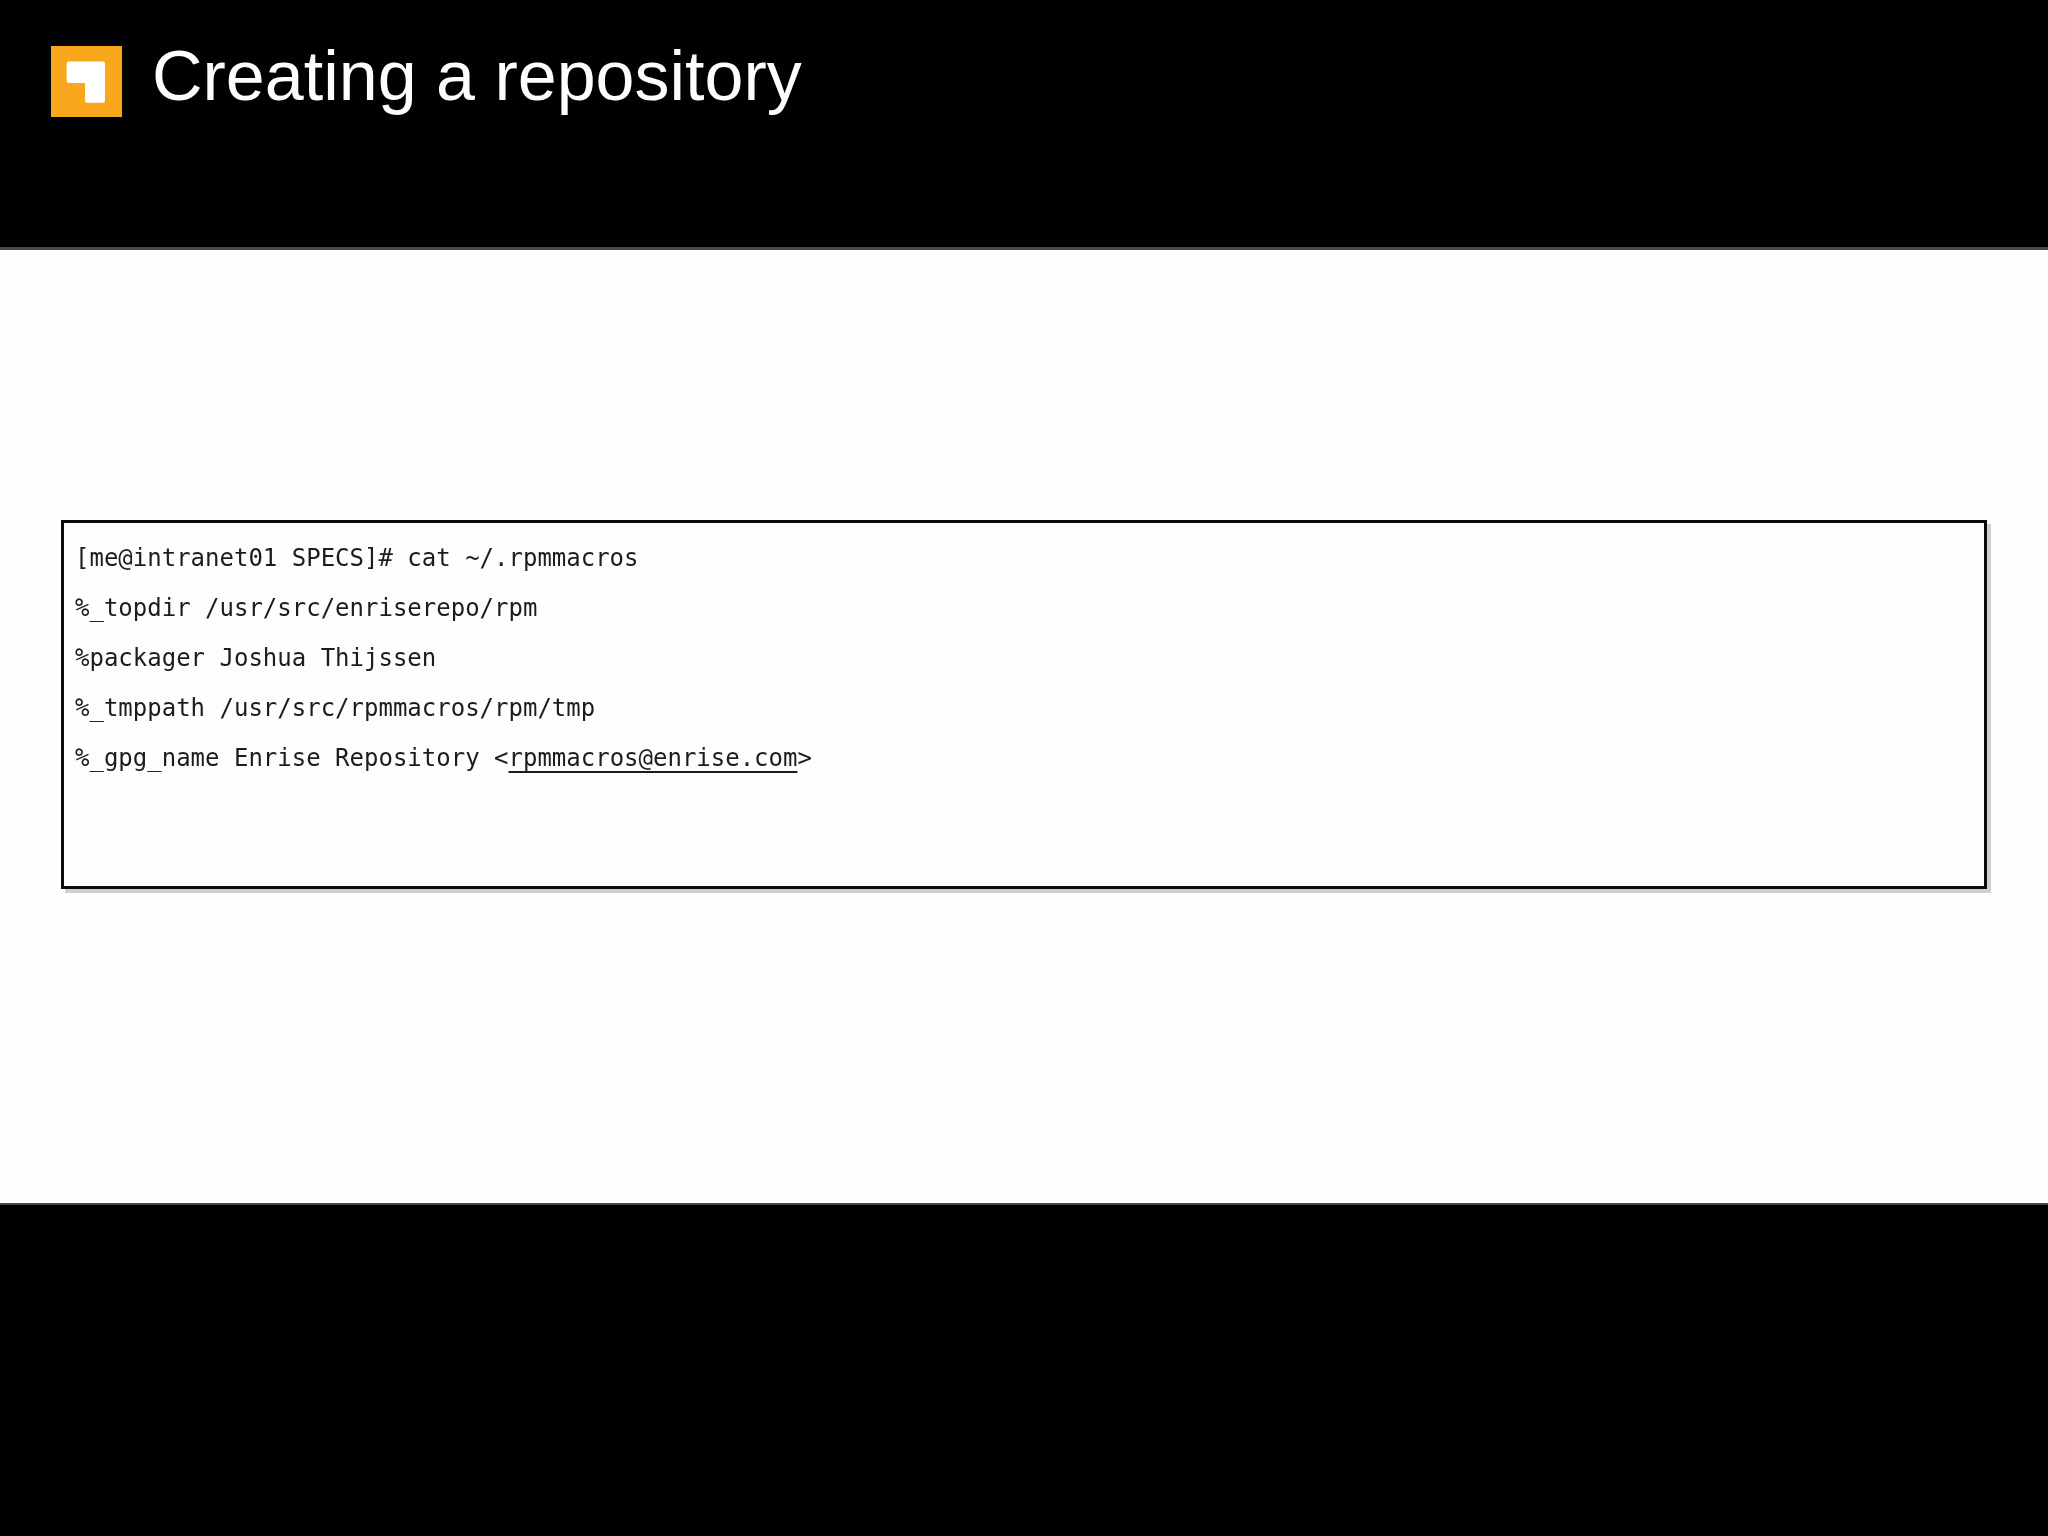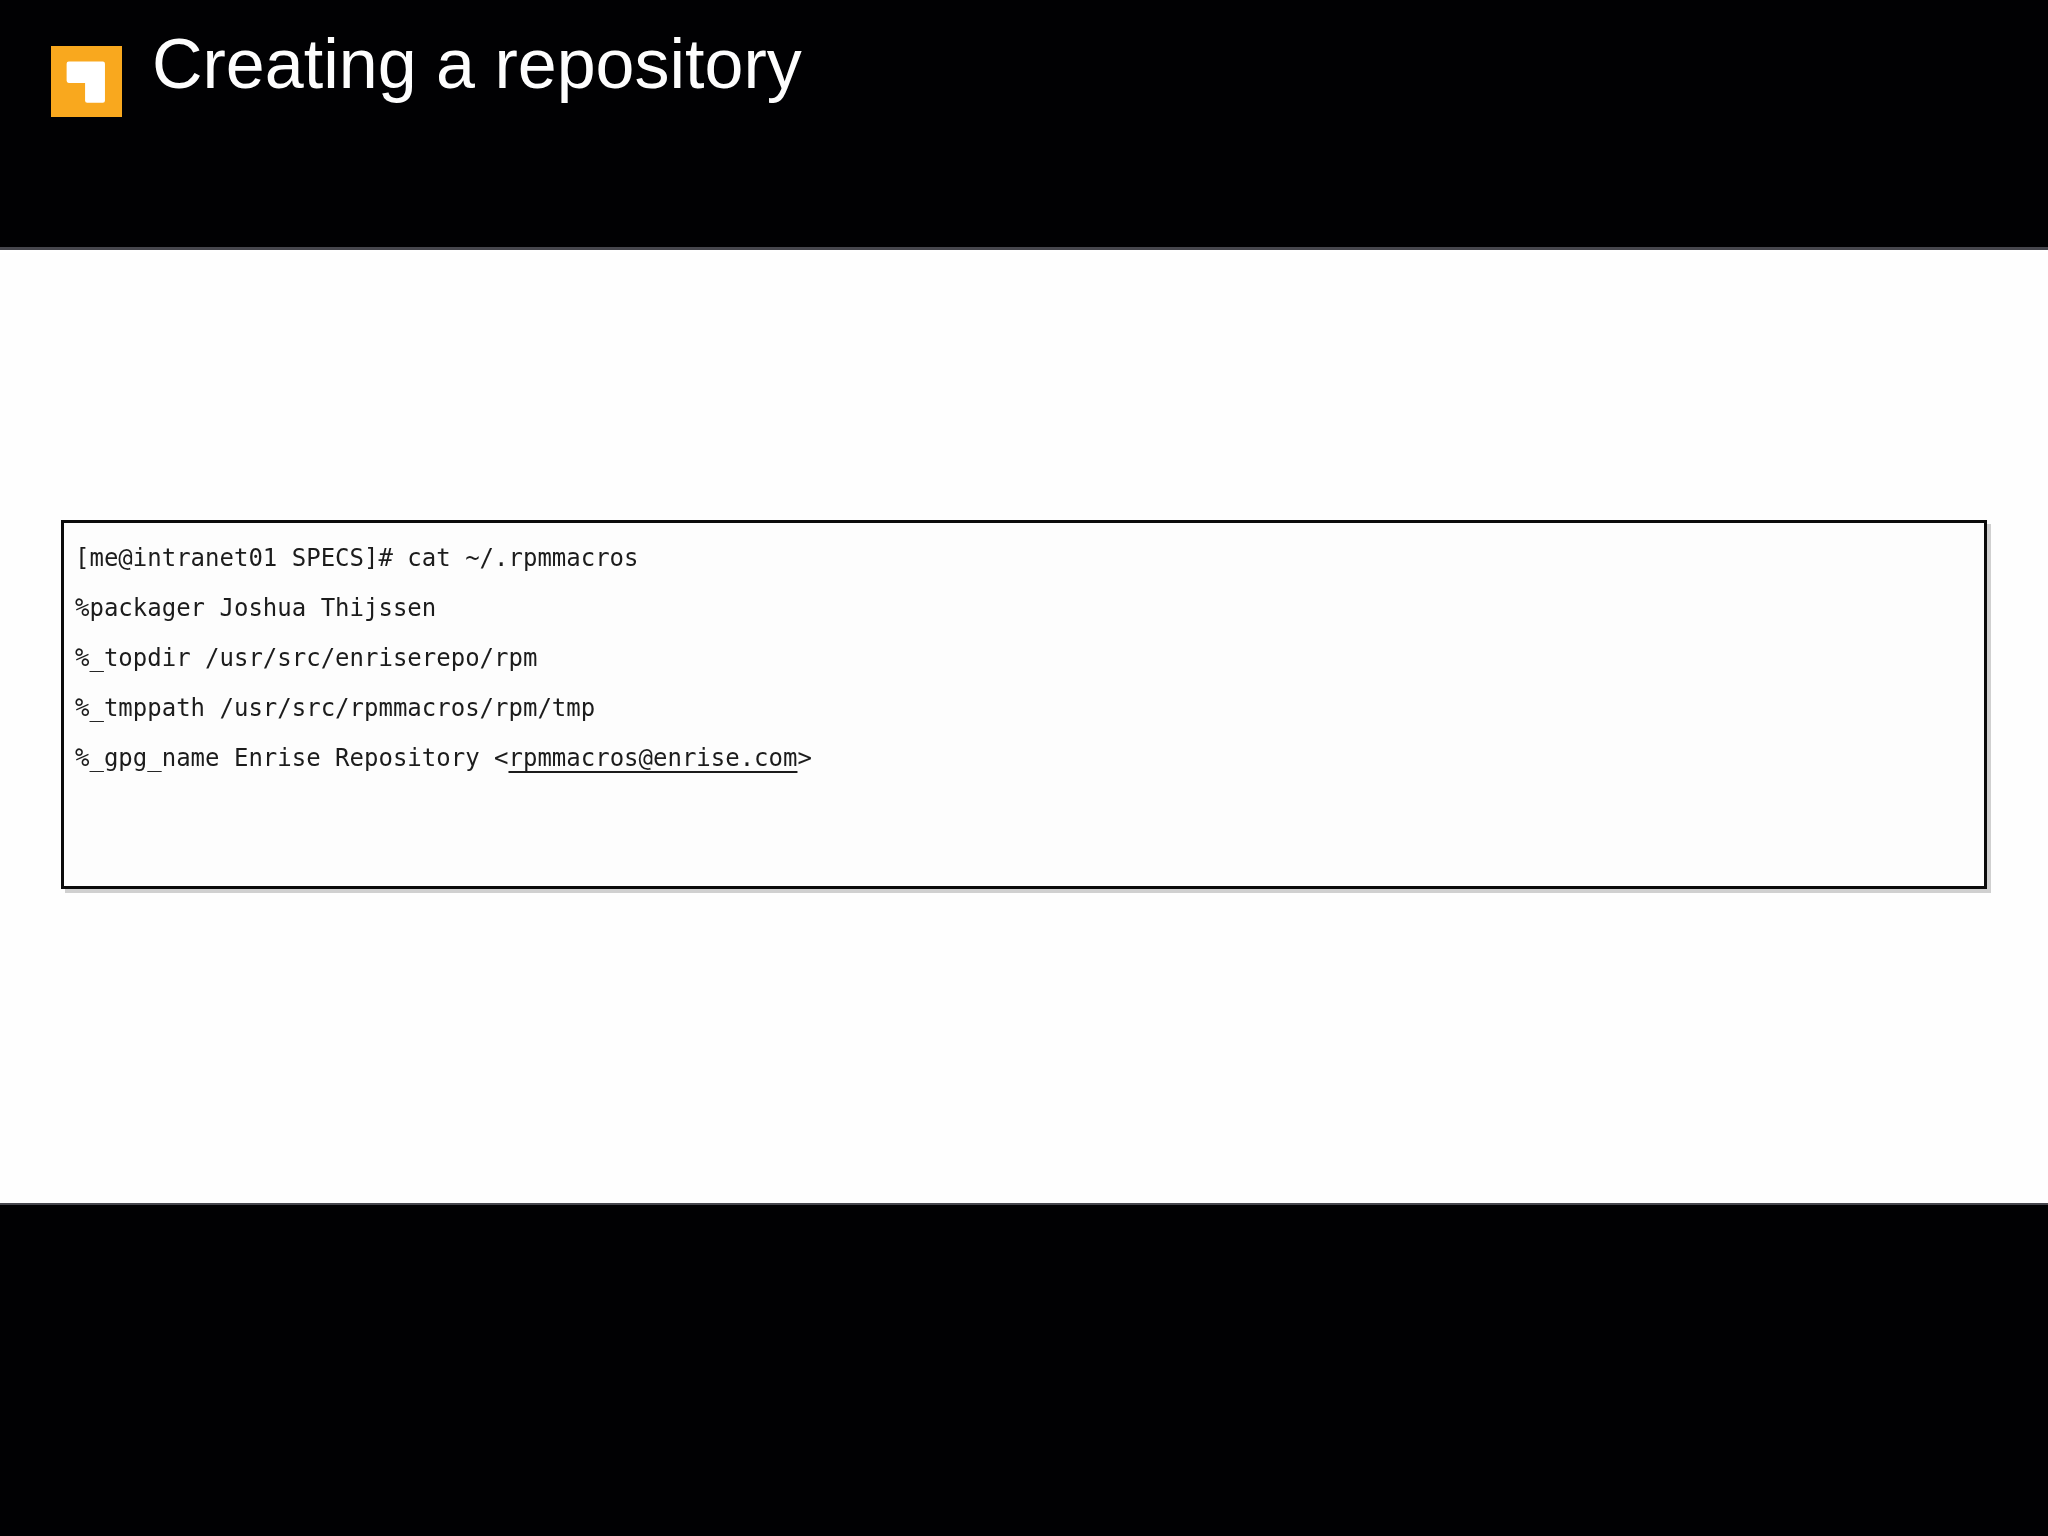--- a/index.html
+++ b/index.html
@@ -21,21 +21,21 @@
     background: #010103;
     border-bottom: 3px solid #46464d;
   }
   .header-mark {
     position: absolute;
     left: 50px; top: 46px;
     width: 73px; height: 71px;
   }
   .page-title {
     position: absolute;
-    left: 152px; top: 24px;
+    left: 152px; top: 36px;
     color: #fdfdfd;
     font-size: 70px;
     font-weight: 400;
     letter-spacing: 0px;
     white-space: nowrap;
   }
 
   
   .content-band {
     position: absolute;
@@ -86,22 +86,22 @@
       <rect x="0" y="0" width="100" height="100" fill="#F9A81E"></rect>
       <path d="M25 25 H73 V77 H51 V49 H25 Z" fill="#ffffff" stroke="#ffffff" stroke-width="6" stroke-linejoin="round"></path>
     </svg>
     <div class="page-title">Creating a repository</div>
   </div>
 
   <div class="content-band"></div>
 
   <div class="terminal-box">
     <div class="code-line">[me@intranet01 SPECS]# cat ~/.rpmmacros</div>
+    <div class="code-line">%_topdir /usr/src/enriserepo/rpm</div>
     <div class="code-line">%packager Joshua Thijssen</div>
-    <div class="code-line">%_topdir /usr/src/enriserepo/rpm</div>
     <div class="code-line">%_tmppath /usr/src/rpmmacros/rpm/tmp</div>
     <div class="code-line"><span>%_gpg_name Enrise Repository &lt;</span><span class="email-link">rpmmacros@enrise.com</span><span>&gt;</span></div>
   </div>
 
   <div class="footer-band">
     
   </div>
 
 </div>
 

